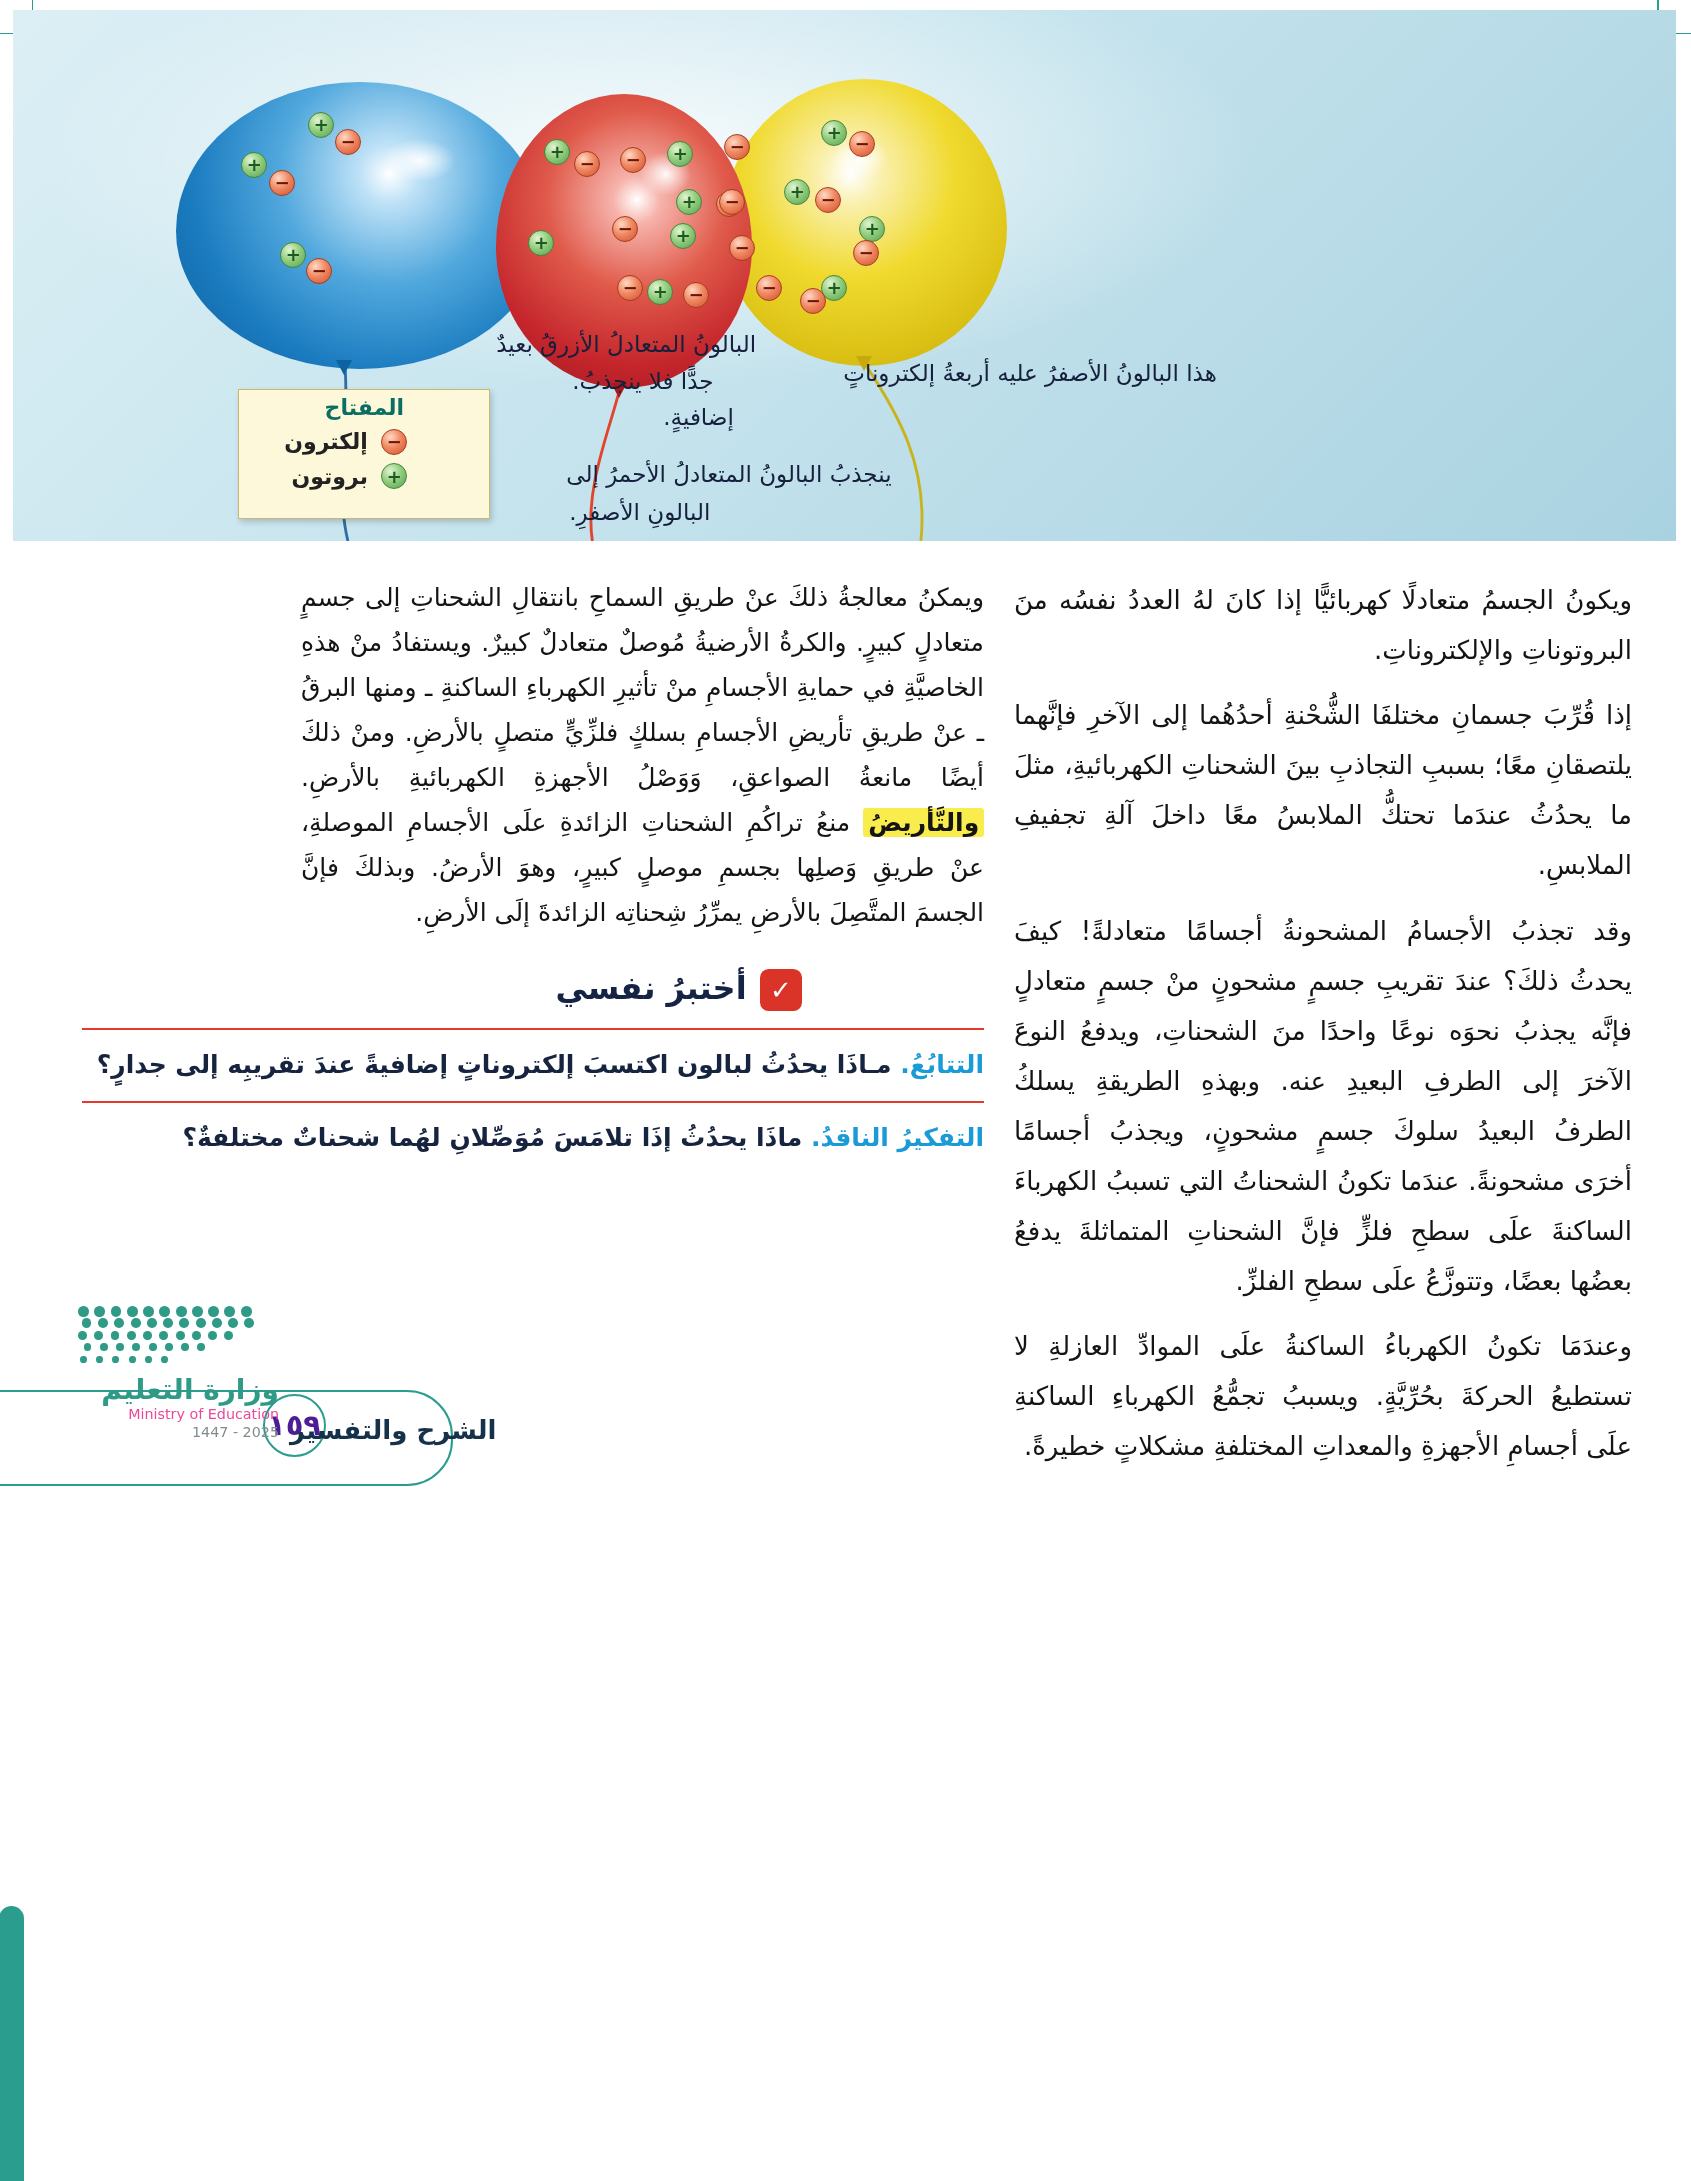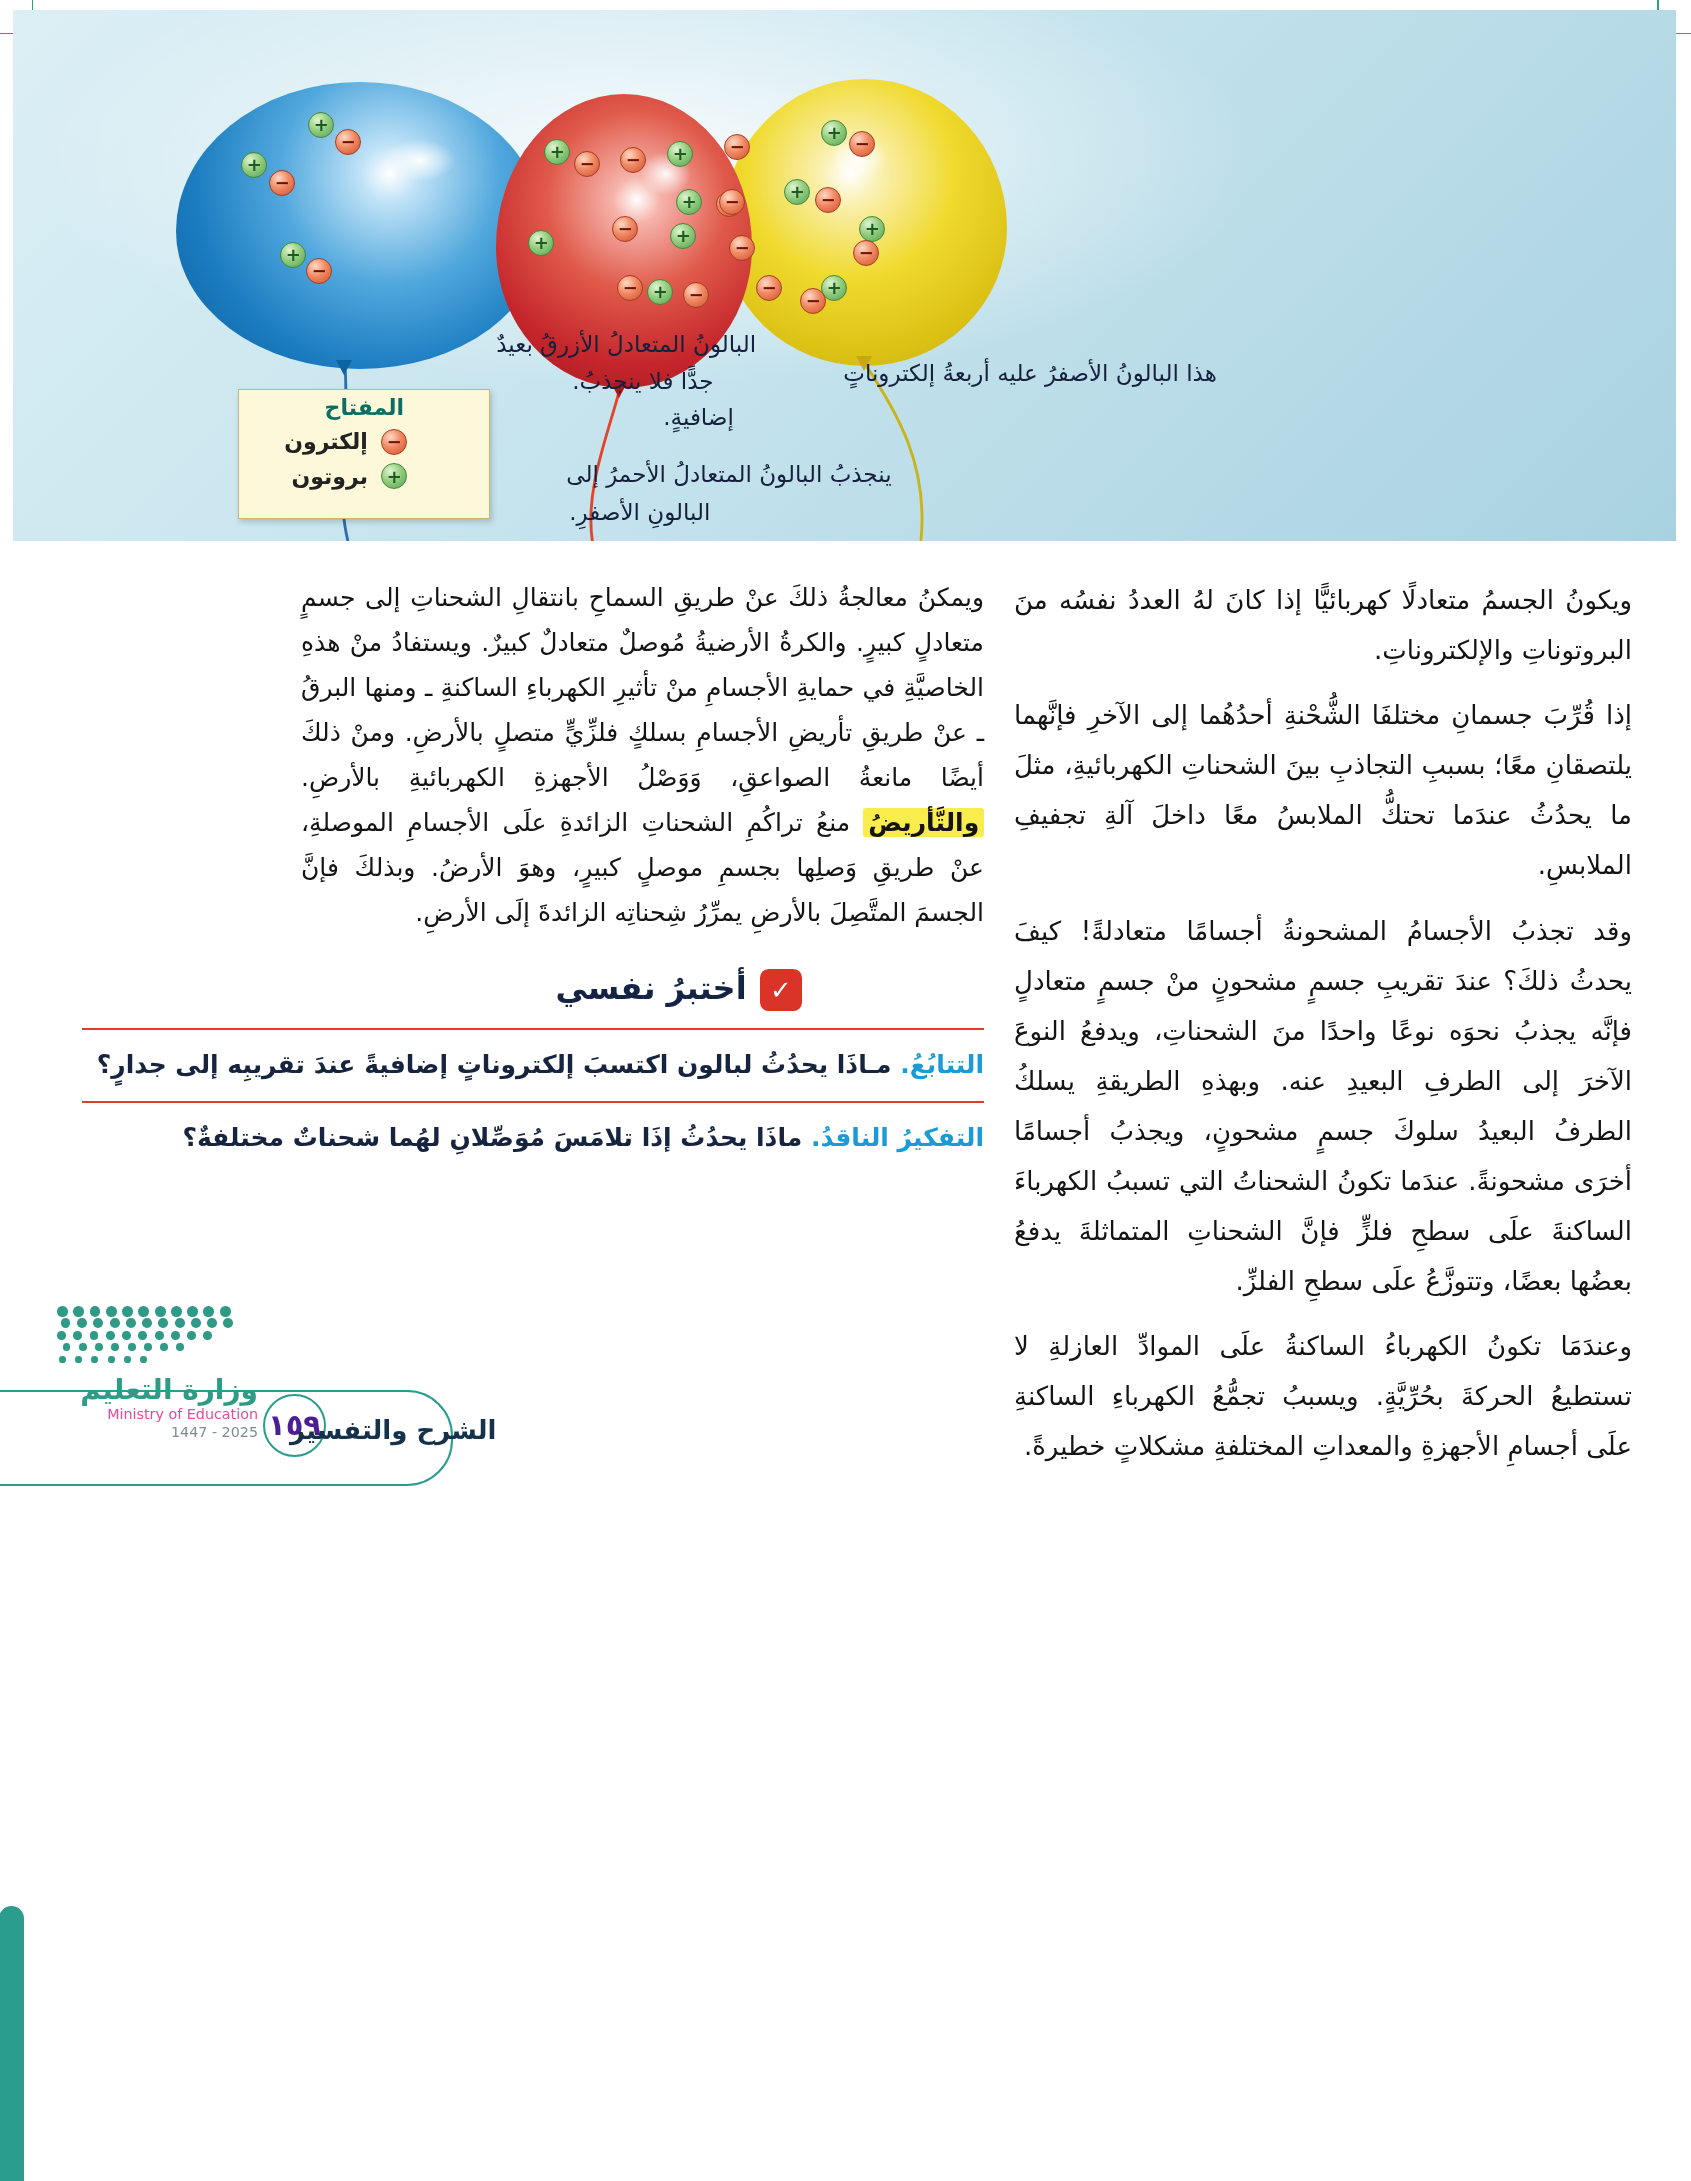--- a/index.html
+++ b/index.html
@@ -70,21 +70,21 @@
   .qlabel{color:#1a9ad6;}
 
   
   .footer-tab{position:absolute;left:-57px;top:1390px;width:507px;height:92px;
               border:2.9px solid #2a9d8f;border-radius:46px;z-index:5;}
   .page-badge{position:absolute;left:279px;top:1.9px;width:59px;height:59px;background:#fff;
               border:2.9px solid #2a9d8f;border-radius:50%;text-align:center;line-height:59px;
               font-size:29px;font-weight:bold;color:#4c1d95;margin-left:40px;}
   .section-label{position:absolute;left:346px;top:23px;font-size:26px;font-weight:bold;color:#16324a;white-space:nowrap;}
 
-  .moe{position:absolute;left:39px;top:1306px;width:220px;z-index:6;text-align:right;}
+  .moe{position:absolute;left:60px;top:1306px;width:220px;z-index:6;text-align:right;}
   .moe-dots{position:relative;width:201px;height:61px;}
   .moe-dot{position:absolute;border-radius:50%;background:#2f9a86;display:block;}
   .moe-ar{font-size:28px;font-weight:bold;color:#2f9a86;margin-top:5.7px;}
   .moe-en{font-size:14.3px;color:#ec4899;margin-top:0;}
   .moe-year{font-size:14.3px;color:#7f8c8d;margin-top:2px;}
 
   .sidebar-accent{position:absolute;left:0;top:1906px;width:25px;height:275px;
                   background:#2a9d8f;border-radius:12.4px 12.4px 0 0;}
 </style>
 </head>

